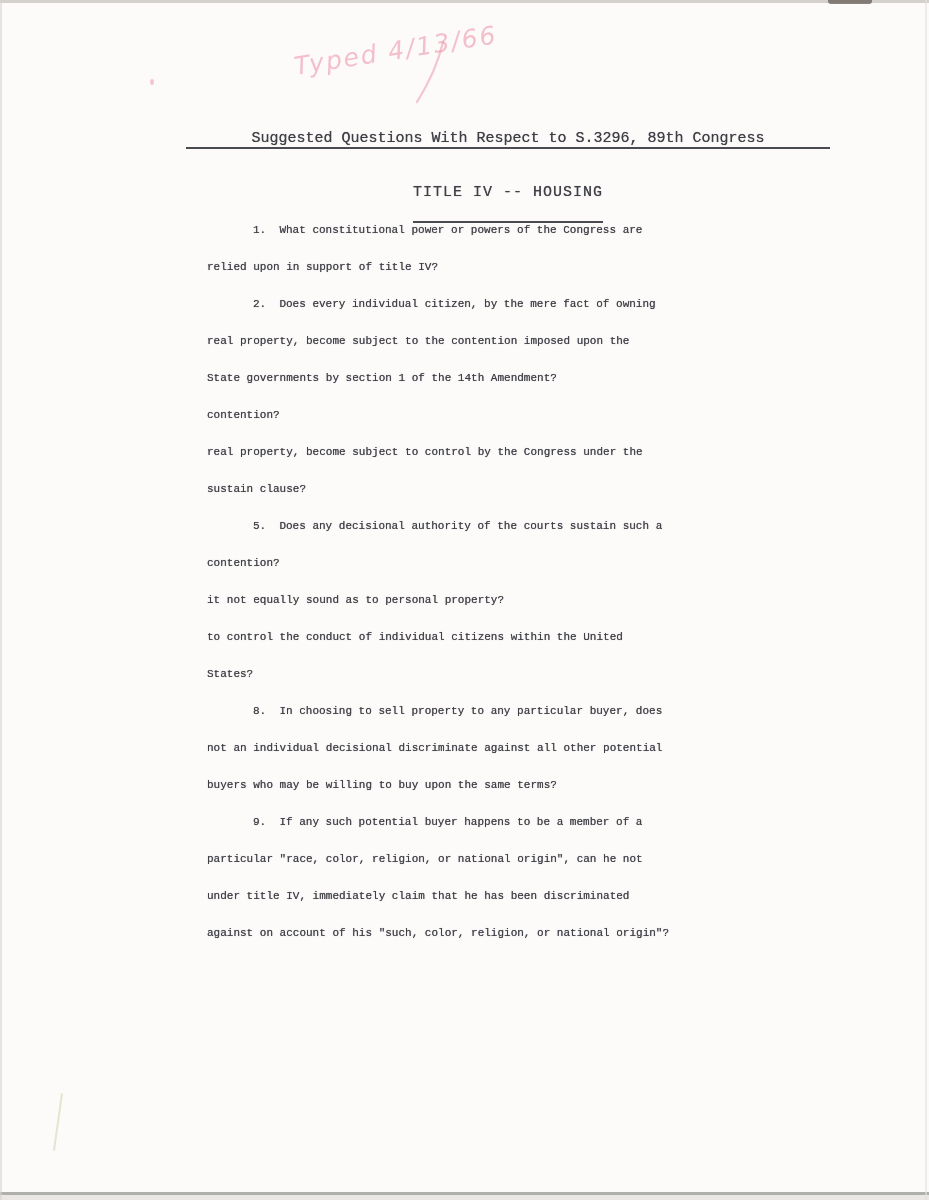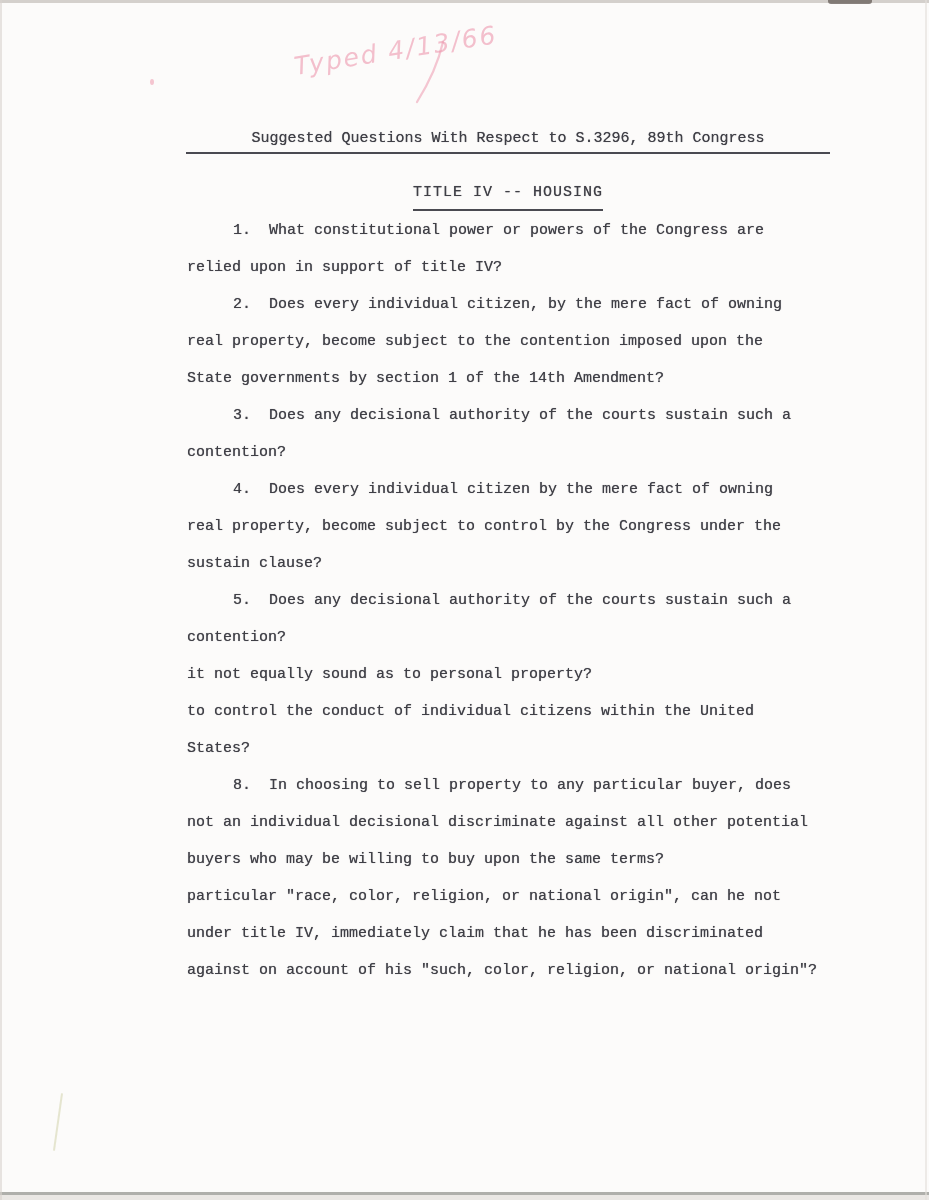--- a/index.html
+++ b/index.html
@@ -20,41 +20,40 @@
   .edge-left{position:absolute;left:0;top:0;width:2px;height:1200px;background:#d8d4cf;opacity:.6;}
   .edge-right{position:absolute;left:925px;top:0;width:2px;height:1200px;background:#e3e0db;opacity:.6;}
   .pink-speck{position:absolute;left:150px;top:79px;width:4px;height:6px;background:#f2b8c6;border-radius:50%;opacity:.8;}
   .crease{position:absolute;left:57px;top:1093px;width:2px;height:58px;background:#d9d8b9;opacity:.65;transform:rotate(8deg);}
 
   
   .title-wrap{
     position:absolute;left:186px;top:130px;width:644px;
     text-align:center;
     border-bottom:2px solid #4a4a51;
-    padding-bottom:5px;
     font-size:15px;
     text-shadow:0 0 .7px rgba(63,63,70,.85);
     white-space:nowrap;
   }
   .section-heading-wrap{
     position:absolute;left:186px;top:183px;width:644px;
     text-align:center;
   }
   .section-heading{
     display:inline-block;
     font-size:15px;
     border-bottom:2px solid #4a4a51;
-    padding-bottom:8px;
+    padding-bottom:20px;
     letter-spacing:1px;
     text-shadow:0 0 .7px rgba(63,63,70,.85);
     white-space:nowrap;
   }
   .questions{
-    position:absolute;left:187px;top:212px;width:660px;
-    font-size:15px;line-height:37px;
+    position:absolute;left:207px;top:212px;width:660px;
+    font-size:11px;line-height:37px;
     text-shadow:0 0 .7px rgba(63,63,70,.8);
   }
   .questions .line{white-space:pre;}
   .questions .line.first{padding-left:46px;}
 
   
   .annotation{position:absolute;left:280px;top:2px;}
 </style>
 </head>
 <body>
@@ -87,44 +86,43 @@
       <div class="question">
         <div class="line first"><span class="qnum">1.  </span>What constitutional power or powers of the Congress are</div>
         <div class="line">relied upon in support of title IV?</div>
       </div>
       <div class="question">
         <div class="line first"><span class="qnum">2.  </span>Does every individual citizen, by the mere fact of owning</div>
         <div class="line">real property, become subject to the contention imposed upon the</div>
         <div class="line">State governments by section 1 of the 14th Amendment?</div>
       </div>
       <div class="question">
-        <div class="line first"><span class="qnum">3.  </span>Does any decisional authority of the courts sustain such a</div>
         <div class="line">contention?</div>
       </div>
       <div class="question">
-        <div class="line first"><span class="qnum">4.  </span>Does every individual citizen by the mere fact of owning</div>
         <div class="line">real property, become subject to control by the Congress under the</div>
         <div class="line">sustain clause?</div>
       </div>
       <div class="question">
         <div class="line first"><span class="qnum">5.  </span>Does any decisional authority of the courts sustain such a</div>
         <div class="line">contention?</div>
       </div>
       <div class="question">
         <div class="line">it not equally sound as to personal property?</div>
       </div>
       <div class="question">
         <div class="line">to control the conduct of individual citizens within the United</div>
         <div class="line">States?</div>
       </div>
       <div class="question">
         <div class="line first"><span class="qnum">8.  </span>In choosing to sell property to any particular buyer, does</div>
         <div class="line">not an individual decisional discriminate against all other potential</div>
         <div class="line">buyers who may be willing to buy upon the same terms?</div>
       </div>
       <div class="question">
+        <div class="line first"><span class="qnum">9.  </span>If any such potential buyer happens to be a member of a</div>
         <div class="line">particular "race, color, religion, or national origin", can he not</div>
         <div class="line">under title IV, immediately claim that he has been discriminated</div>
         <div class="line">against on account of his "such, color, religion, or national origin"?</div>
       </div>
     </div>
 
 </div>
 
 </body></html>

